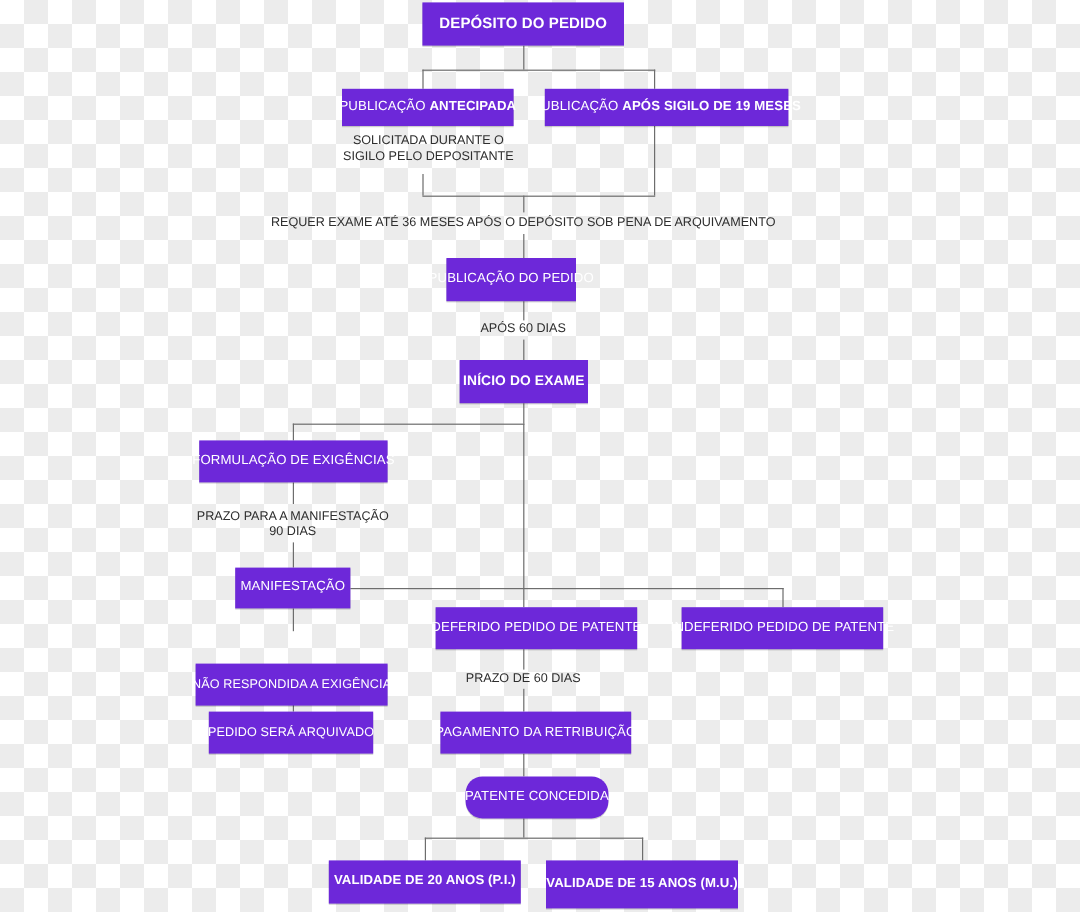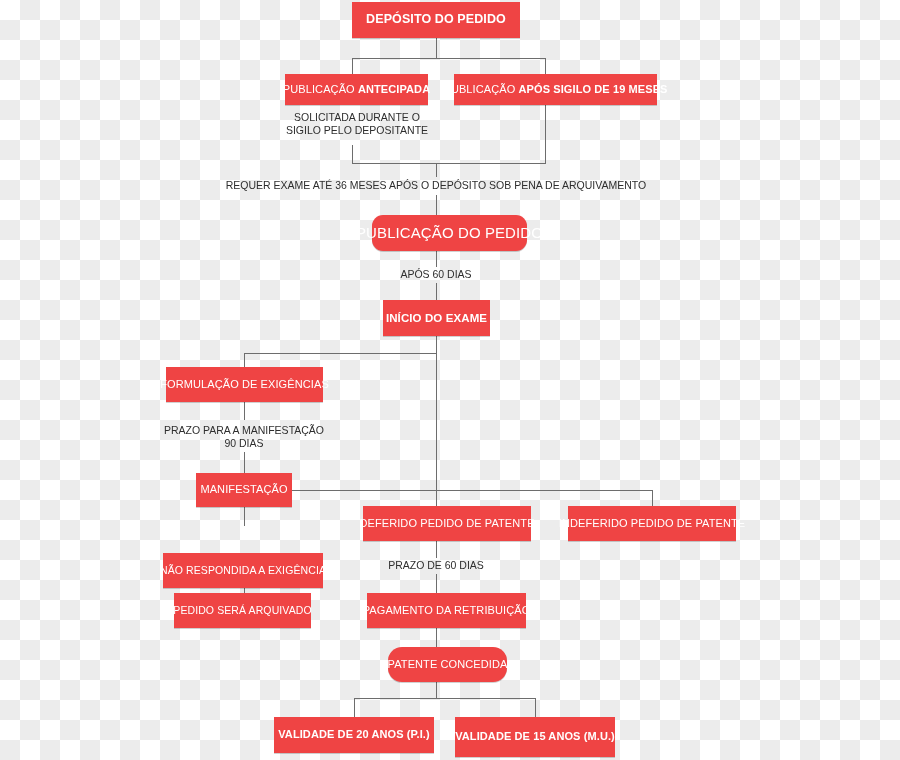--- a/index.html
+++ b/index.html
@@ -11,21 +11,21 @@
       linear-gradient(45deg,#ececec 25%,transparent 25%,transparent 75%,#ececec 75%),
       linear-gradient(45deg,#ececec 25%,transparent 25%,transparent 75%,#ececec 75%);
     background-size:40px 40px;
     background-position:0 0,20px 20px;
     overflow:hidden;
   }
   #flow{position:relative;width:900px;height:760px;}
 
   .node{
     position:absolute;
-    background:#ef4444;
+    background:#6d28d9;
     color:#ffffff;
     box-sizing:border-box;
     display:flex;align-items:center;justify-content:center;
     text-align:center;
     letter-spacing:.1px;
     line-height:1.05;
     padding:0 16px;
     z-index:3;
     box-shadow:0 1px 0 rgba(0,0,0,.18);
   }
@@ -99,21 +99,21 @@
 
   <div class="node" style="left:454px;top:74px;width:203px;height:31px;font-size:11px;">
     <span><span class="reg">PUBLICAÇÃO </span><span class="b">APÓS SIGILO DE 19 MESES</span></span>
   </div>
 
   <div class="note" style="left:272px;top:111px;width:170px;font-size:10.5px;">SOLICITADA DURANTE O
 SIGILO PELO DEPOSITANTE</div>
 
   <div class="note" style="left:206px;top:179px;width:460px;font-size:10.5px;">REQUER EXAME ATÉ 36 MESES APÓS O DEPÓSITO SOB PENA DE ARQUIVAMENTO</div>
 
-  <div class="node" style="left:372px;top:215px;width:155px;height:36px;font-size:15px;border-radius:11px;">
+  <div class="node" style="left:372px;top:215px;width:108px;height:36px;font-size:11px;">
     <span>PUBLICAÇÃO DO PEDIDO</span>
   </div>
 
   <div class="note" style="left:376px;top:268px;width:120px;font-size:10.5px;">APÓS 60 DIAS</div>
 
   <div class="node" style="left:383px;top:300px;width:107px;height:36px;font-size:11.5px;">
     <span class="bold">INÍCIO DO EXAME</span>
   </div>
 
   <div class="node" style="left:166px;top:367px;width:157px;height:35px;font-size:11px;">

